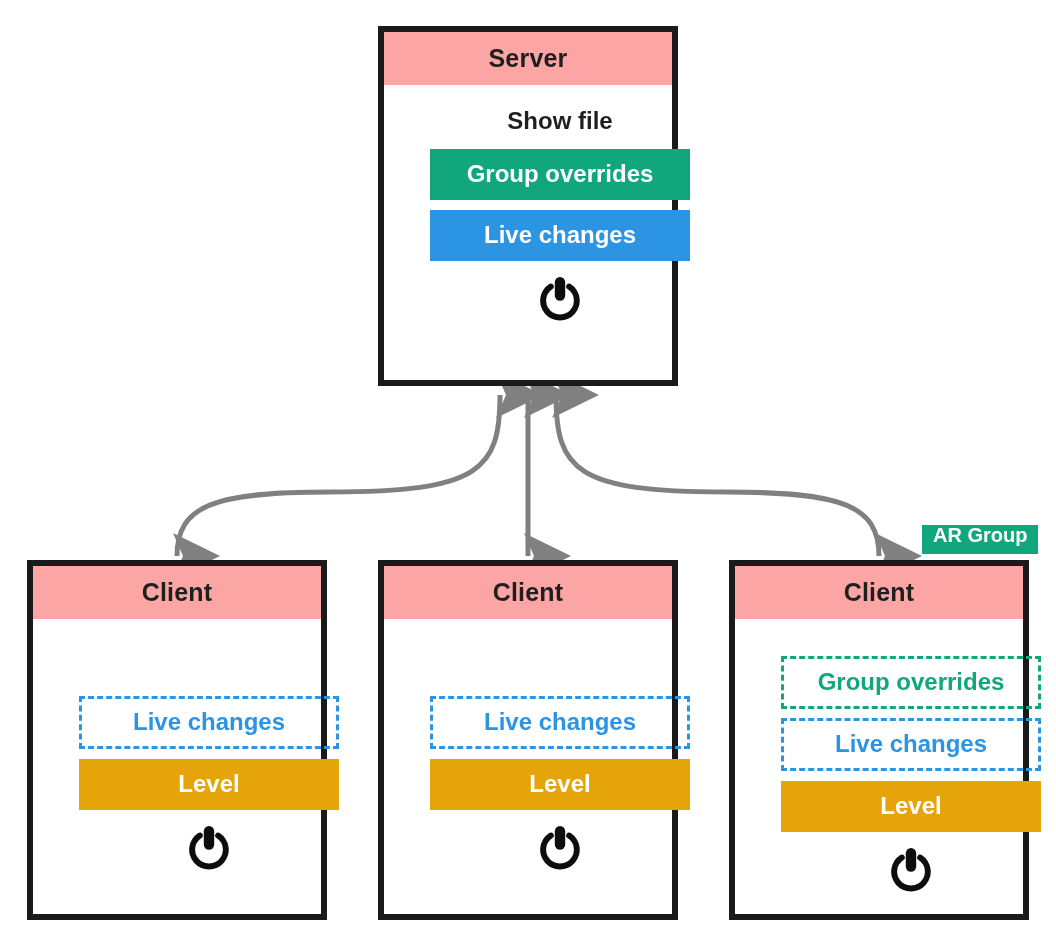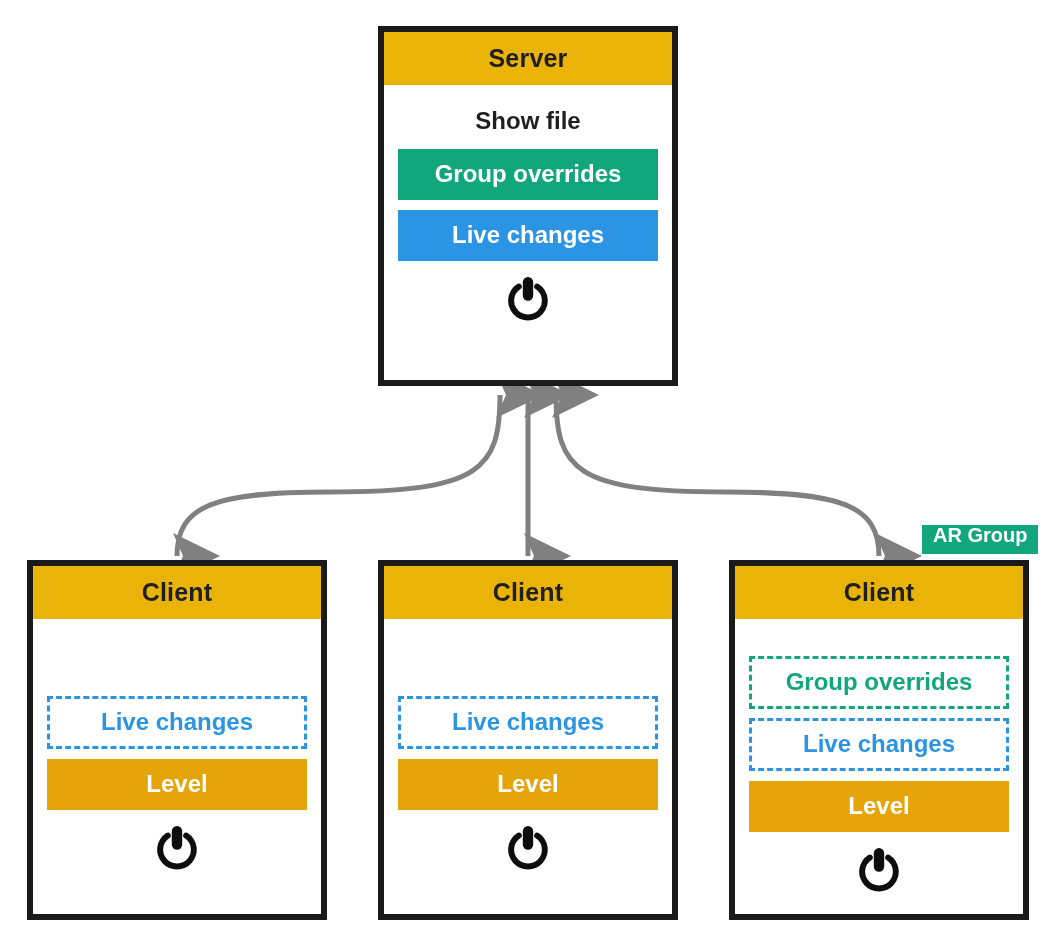--- a/index.html
+++ b/index.html
@@ -23,34 +23,35 @@
   
   .node {
     position: absolute;
     box-sizing: border-box;
     background: #ffffff;
     border: 6px solid #1a1a1a;
   }
   .node-header {
     box-sizing: border-box;
     width: 100%;
-    background: #eab308;
+    background: #fca5a5;
     color: #1f1f1f;
     font-size: 25px;
     font-weight: bold;
     text-align: center;
     line-height: 1;
     padding: 14px 0 14px 0;
     letter-spacing: 0.2px;
   }
   .node-body {
     position: relative;
     box-sizing: border-box;
     width: 100%;
     padding: 0 14px;
+    margin-left: 32px;
   }
 
   
   .plain-label {
     text-align: center;
     font-size: 24px;
     font-weight: bold;
     color: #1f1f1f;
     line-height: 1;
     padding: 24px 0 6px 0;

